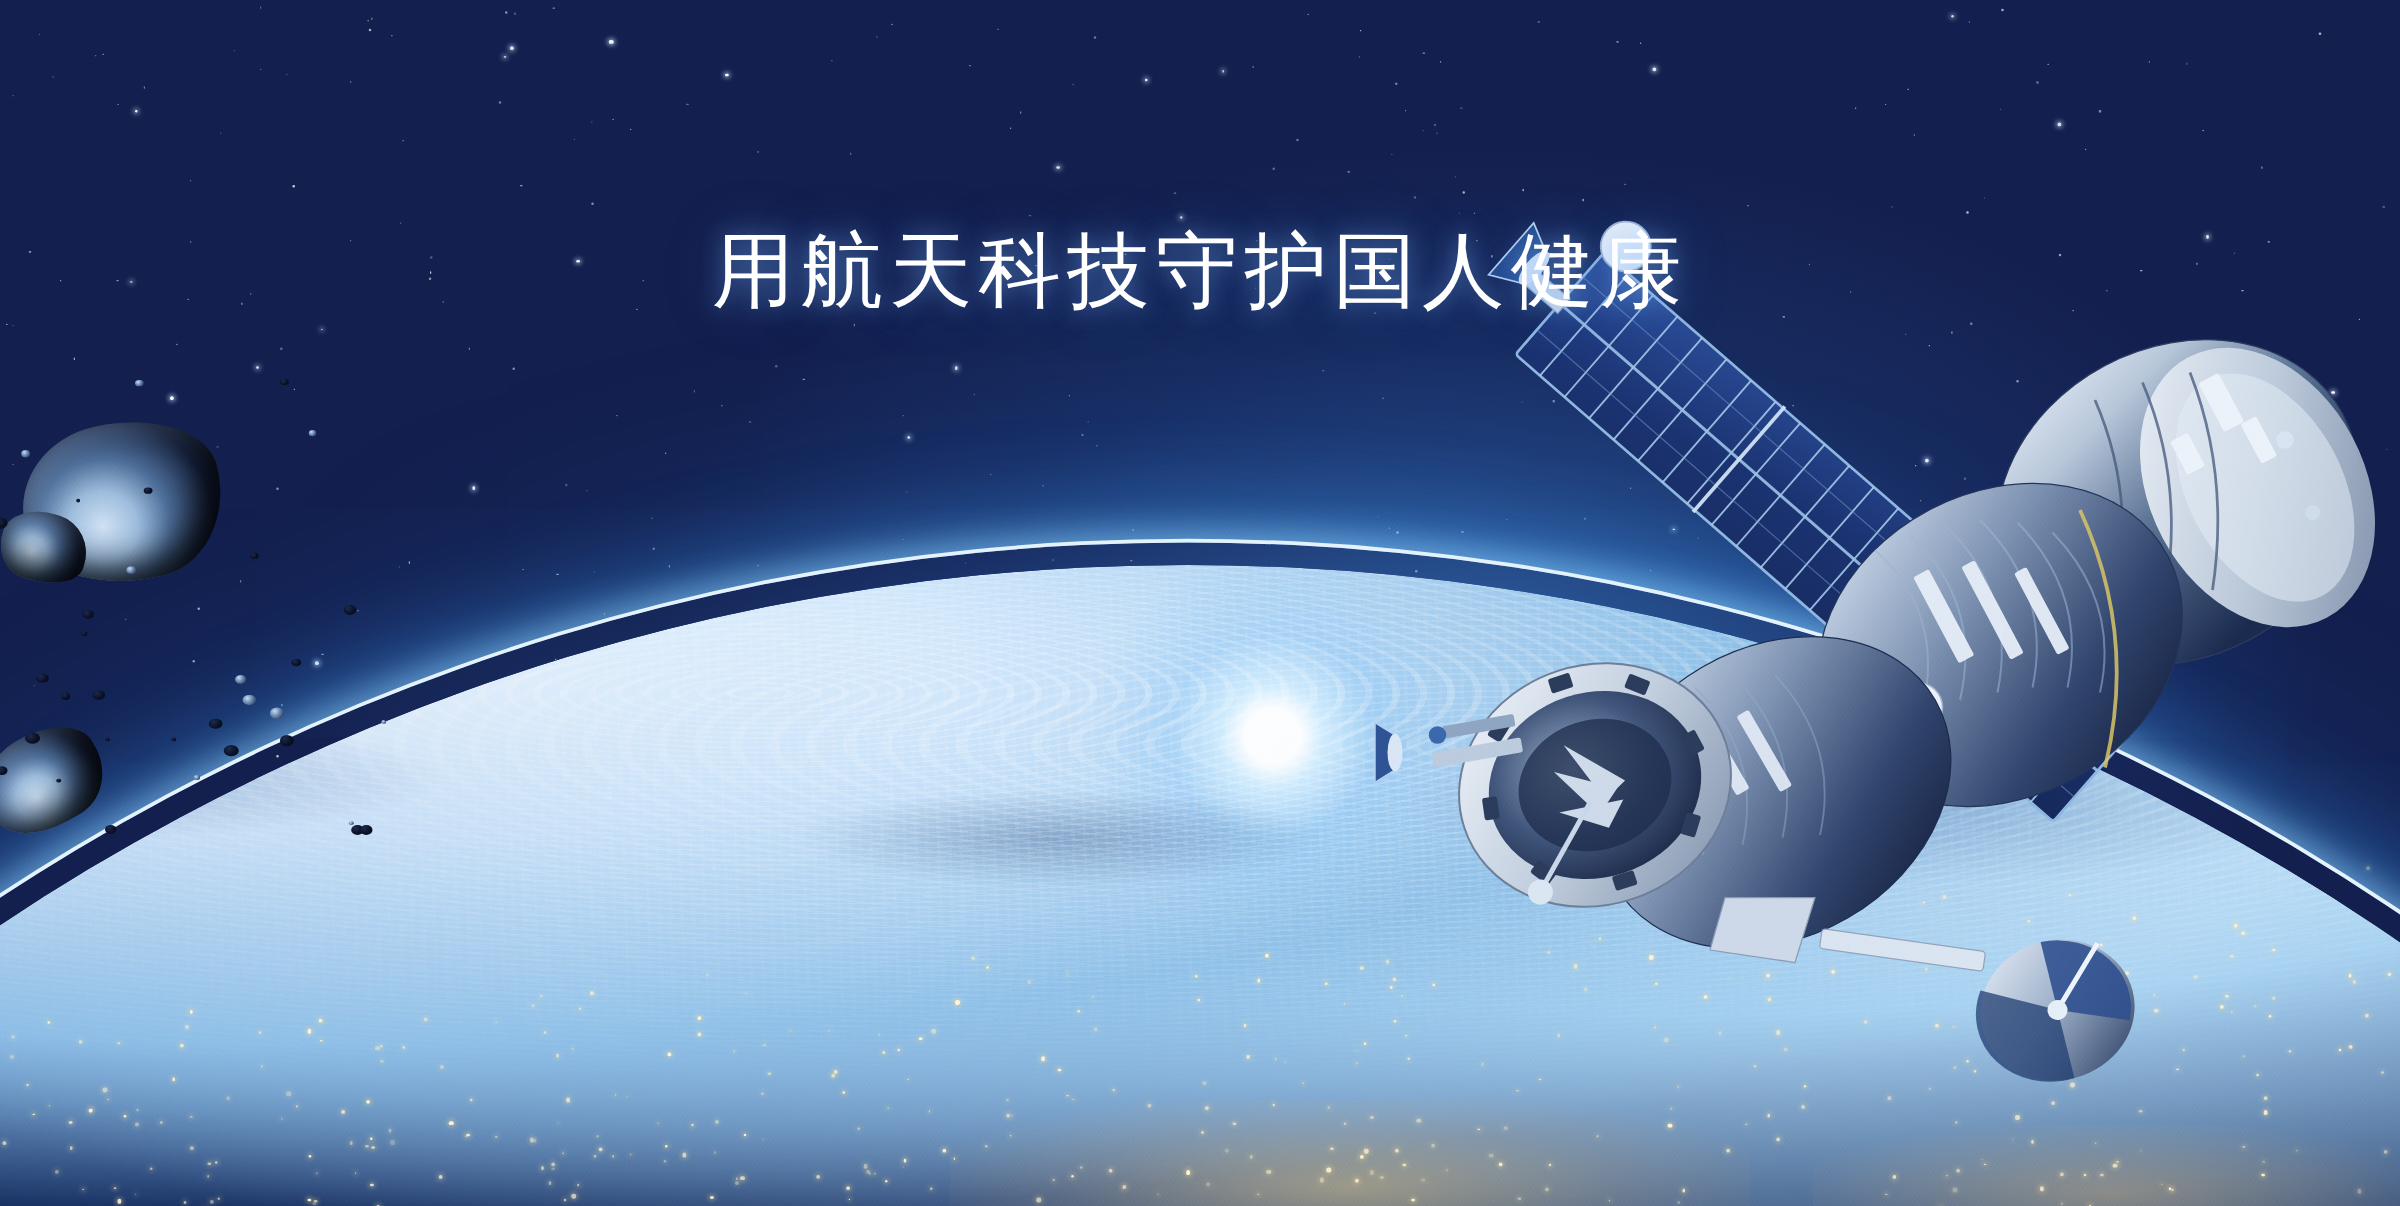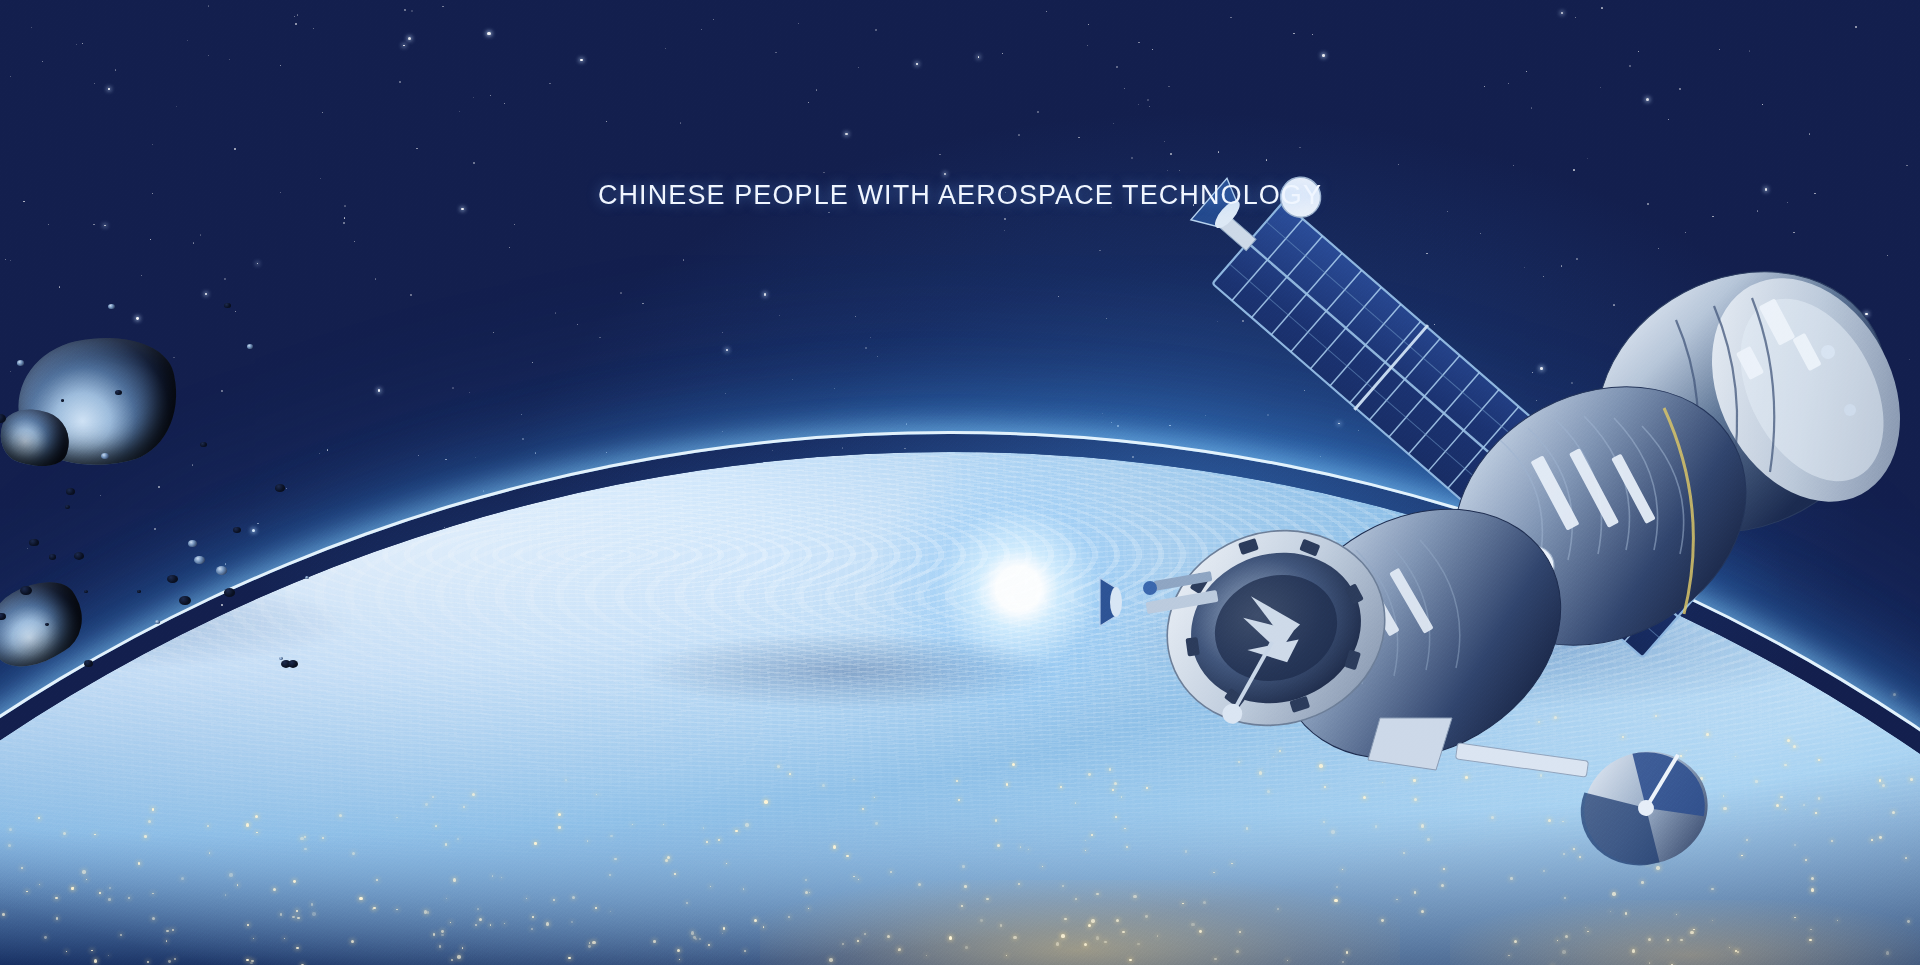--- a/index.html
+++ b/index.html
@@ -1084,17 +1084,17 @@
         <ellipse cx="1646" cy="808" rx="62" ry="56" fill="url(#dishG)"></ellipse>
         <path d="M1646 752 A62 56 0 0 1 1700 830 L1646 808 Z" fill="#2d4f8e" opacity="0.88"></path>
         <path d="M1646 864 A62 56 0 0 1 1590 778 L1646 808 Z" fill="#203d72" opacity="0.75"></path>
         <line x1="1646" y1="808" x2="1690" y2="764" stroke="#eef4fb" stroke-width="4"></line>
         <circle cx="1646" cy="808" r="8" fill="#e6eef8"></circle>
       </g>
     </g>
   </svg>
 
   <div class="headline-block">
-    <div class="subline" style="margin-top:2px;">CHINESE PEOPLE WITH AEROSPACE TECHNOLOGY</div>
+    <div class="headline">用航天科技守护国人健康</div>
   </div>
 
   <div class="noise"></div>
 </div>
 
 </body></html>

